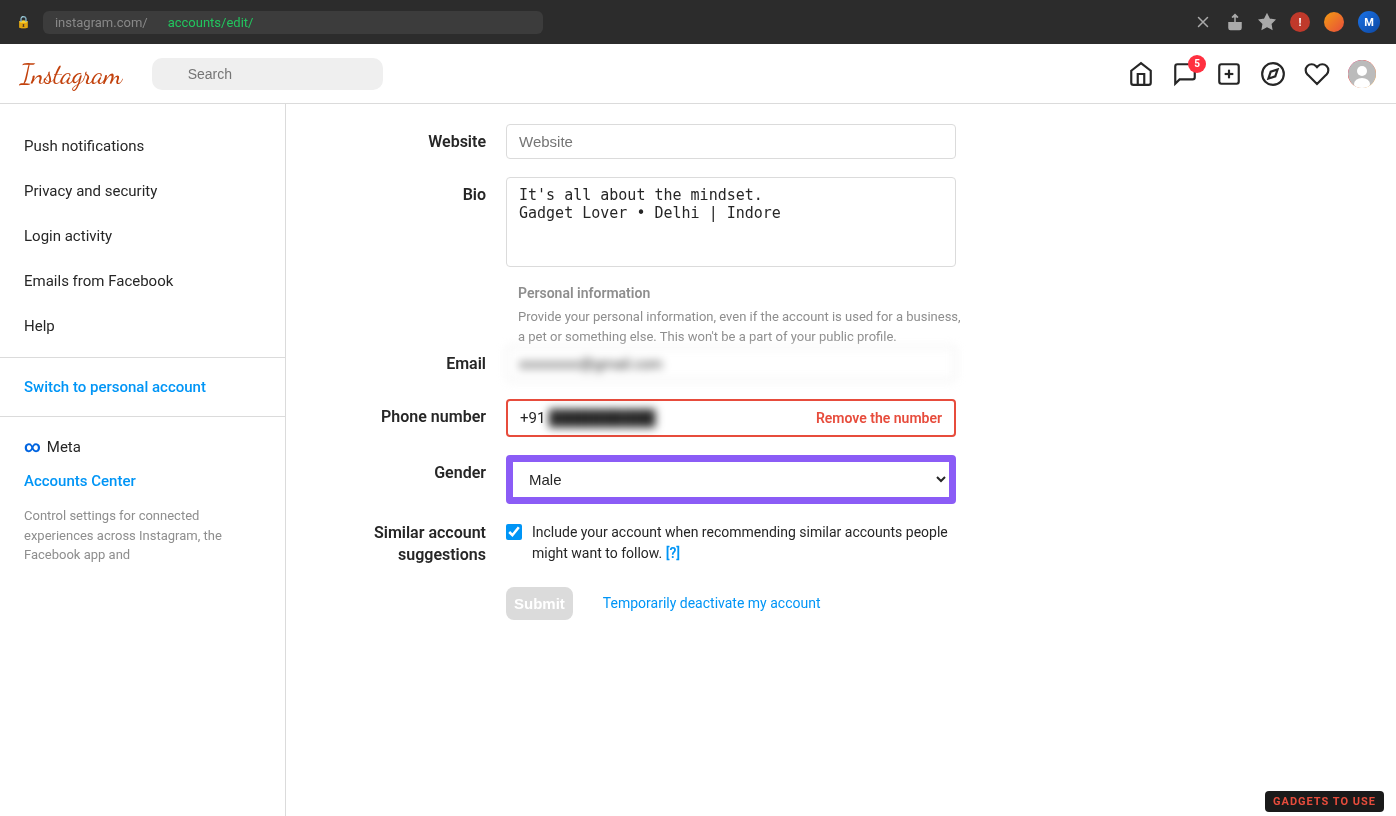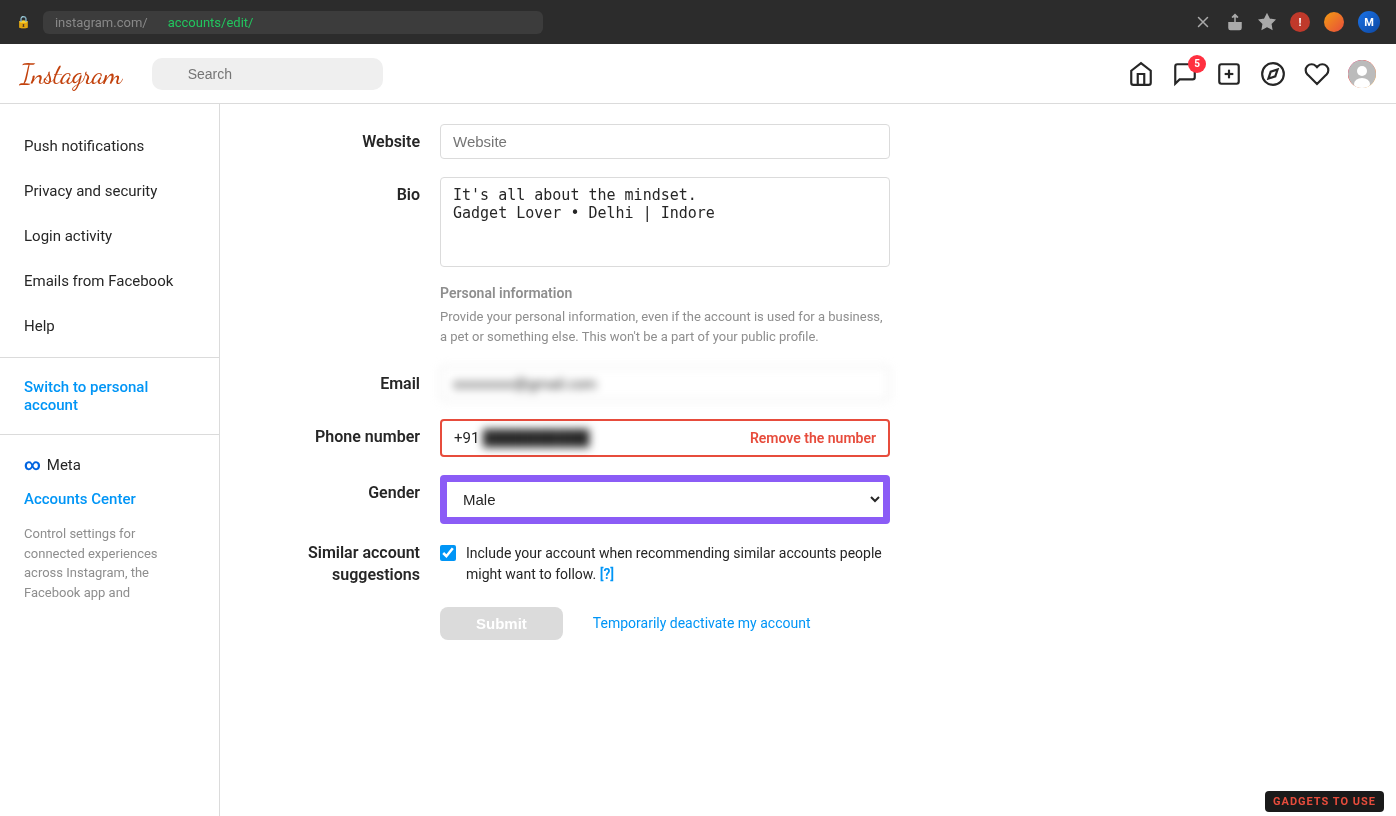--- a/index.html
+++ b/index.html
@@ -106,21 +106,21 @@
     }
 
     
     .main-layout {
       display: flex;
       min-height: calc(100vh - 104px);
     }
 
     
     .sidebar {
-      width: 220px;
+      width: 286px;
       border-right: 1px solid #dbdbdb;
       flex-shrink: 0;
       padding: 20px 0;
       background: #fff;
     }
     .sidebar-item {
       padding: 12px 24px;
       font-size: 15px;
       color: #262626;
       cursor: pointer;
@@ -208,23 +208,22 @@
       font-size: 15px;
       color: #262626;
       outline: none;
       resize: none;
       height: 90px;
       background: #fff;
     }
 
     
     .personal-info-block {
-      margin-bottom: 20px;
-      display: flex;
-      gap: 20px;
+      display: flex;
+      gap: 32px;
     }
     .personal-info-spacer { width: 160px; flex-shrink: 0; }
     .personal-info-text {
       flex: 1;
       max-width: 450px;
     }
     .personal-info-title {
       font-size: 14px;
       color: #8e8e8e;
       font-weight: 600;
@@ -287,21 +286,21 @@
       padding: 8px 12px;
       font-size: 15px;
       color: #262626;
       background: #fff;
       outline: none;
     }
 
     
     .suggestions-row {
       display: flex;
-      align-items: center;
+      align-items: flex-start;
       margin-bottom: 20px;
       gap: 20px;
     }
     .suggestions-label {
       width: 160px;
       text-align: right;
       font-size: 16px;
       font-weight: 600;
       color: #262626;
       flex-shrink: 0;
@@ -339,21 +338,21 @@
       align-items: center;
       gap: 30px;
       margin-top: 10px;
       padding-left: 180px;
     }
     .submit-btn {
       background: #dbdbdb;
       color: #fff;
       border: none;
       border-radius: 8px;
-      padding: 8px 36px;
+      padding: 8px 8px;
       font-size: 15px;
       font-weight: 600;
       cursor: pointer;
     }
     .deactivate-link {
       color: #0095f6;
       font-size: 14px;
       cursor: pointer;
       text-decoration: none;
     }

